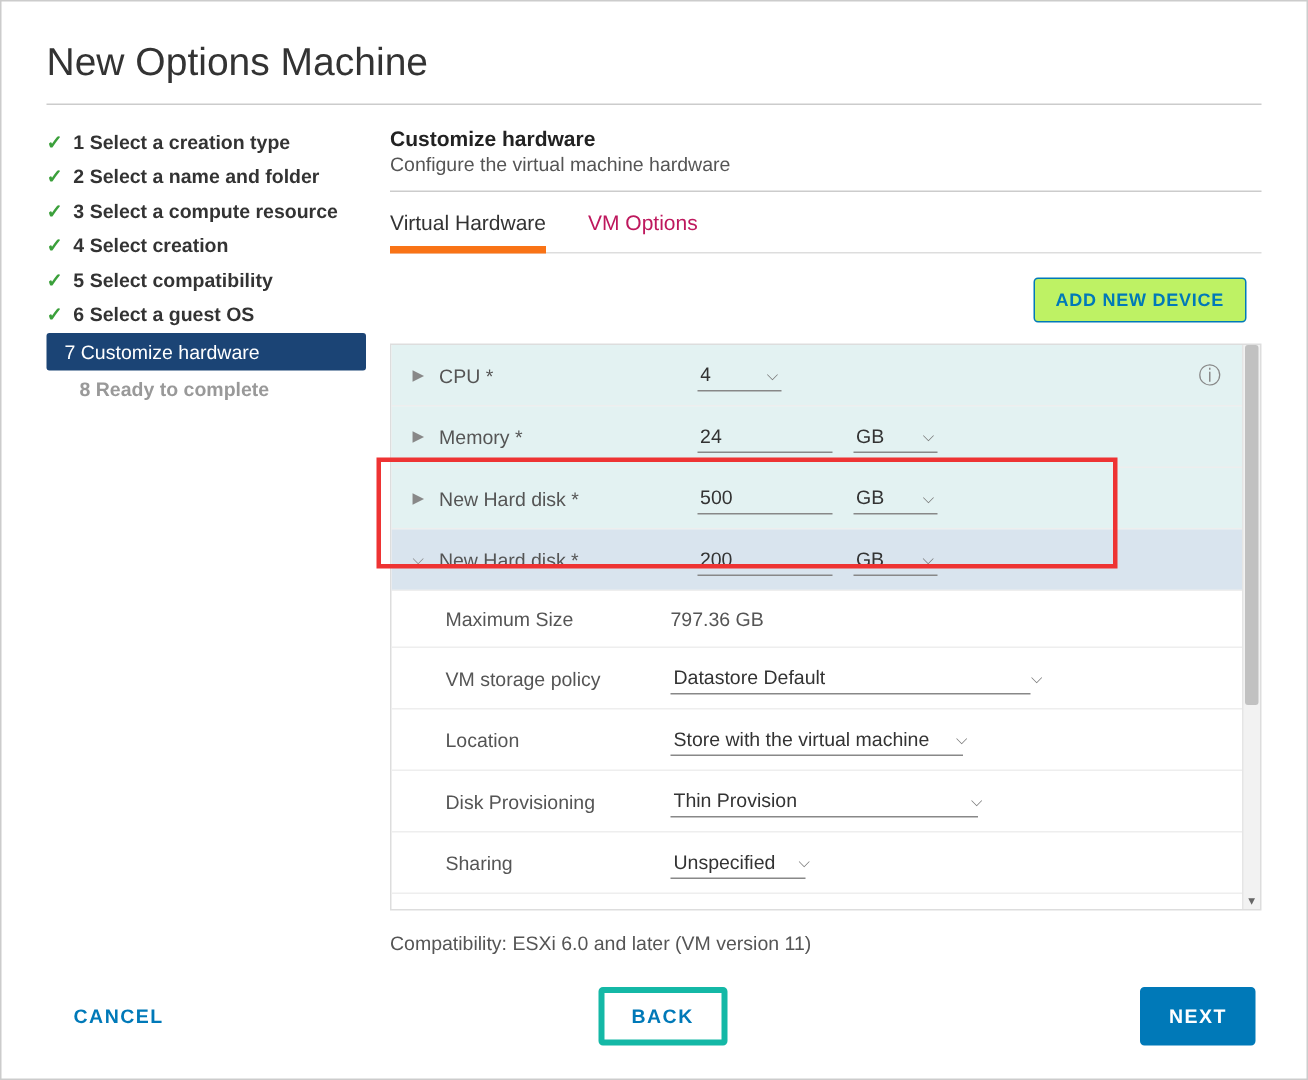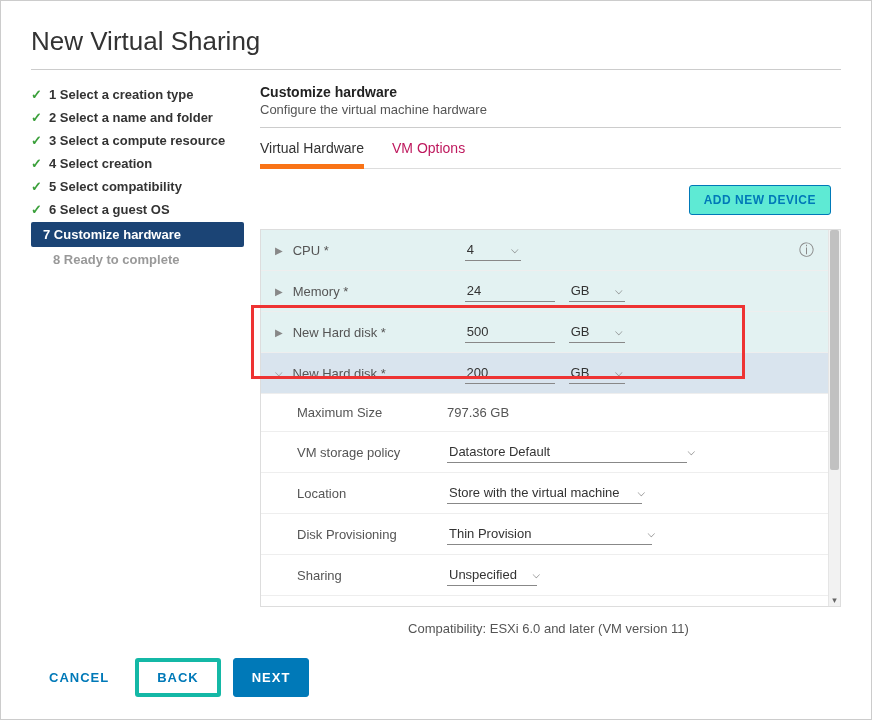--- a/index.html
+++ b/index.html
@@ -4,33 +4,33 @@
 <style>
 * { box-sizing: border-box; margin: 0; padding: 0; font-family: -apple-system, BlinkMacSystemFont, "Segoe UI", Helvetica, Arial, sans-serif; }
 body { background: #fff; width: 872px; height: 720px; position: relative; border: 1px solid #ccc; }
 .dialog { padding: 25px 30px 0 30px; height: 100%; display: flex; flex-direction: column; }
 .title { font-size: 26px; font-weight: 300; color: #333; margin-bottom: 12px; }
 .hr { border: none; border-top: 1px solid #ccc; margin-bottom: 14px; }
 .content { display: flex; gap: 16px; flex: 1; min-height: 0; }
 .sidebar { width: 213px; flex-shrink: 0; }
 .step { display: flex; align-items: center; gap: 7px; padding: 3px 6px 3px 0; font-size: 13px; color: #333; margin-bottom: 2px; }
 .step.completed { font-weight: 600; cursor: pointer; }
-.step.active { background: #1b4475; color: #fff; font-weight: 700; border-radius: 2px; padding: 5px 10px; }
+.step.active { background: #1b4475; color: #fff; font-weight: 400; border-radius: 2px; padding: 5px 10px; }
 .step.pending { color: #999; font-weight: 600; padding-left: 22px; text-align: right; }
 .check { color: #3ba03b; font-size: 13px; font-weight: bold; }
 .step.active .stepnum { padding-left: 2px; }
 .main { flex: 1; display: flex; flex-direction: column; min-width: 0; }
 .section-title { font-size: 14px; font-weight: 600; color: #222; margin-bottom: 2px; }
 .section-sub { font-size: 13px; color: #555; margin-bottom: 10px; }
 .hr2 { border:none; border-top:1px solid #ccc; margin-bottom: 6px; }
 .tabs { display: flex; gap: 28px; border-bottom: 1px solid #ddd; margin-bottom: 16px; }
 .tab { font-size: 14px; color: #be185d; padding: 6px 0 8px; cursor: pointer; }
 .tab.active { color: #333; border-bottom: 5px solid #f97316; margin-bottom: -1px; }
 .add-row { display: flex; justify-content: flex-end; margin-bottom: 14px; padding-right: 10px; }
-.btn-outline { border: 1px solid #0079b8; color: #0079b8; background: #5eead4; font-size: 12px; font-weight: 600; padding: 7px 14px; letter-spacing: 0.5px; cursor: pointer; border-radius: 3px; }
+.btn-outline { border: 1px solid #0079b8; color: #0079b8; background: #bef264; font-size: 12px; font-weight: 600; padding: 7px 14px; letter-spacing: 0.5px; cursor: pointer; border-radius: 3px; }
 .panel-wrap { position: relative; flex: 1; min-height: 0; }
 .panel { border: 1px solid #ddd; height: 378px; overflow: hidden; position: relative; }
 .scrollbody { position: absolute; top:0; left:0; right:12px; bottom:0; overflow: hidden; }
 .row { display: flex; align-items: center; padding: 9px 14px; border-bottom: 1px solid #eee; font-size: 13px; color: #555; min-height: 38px; }
 .row.tinted { background: #e3f2f2; }
 .row.shadehdr { background: #d9e4ee; }
 .row .chev { color: #888; font-size: 10px; margin-right: 10px; cursor: pointer; }
 .row .lbl { flex: 0 0 172px; color: #555; }
 .row .ctrls { display: flex; align-items: center; gap: 14px; flex: 1; }
 .uinput { border: none; border-bottom: 1px solid #888; background: transparent; font-size: 13px; color: #333; padding: 3px 6px 3px 2px; width: 90px; }
@@ -39,31 +39,31 @@
 .uinput.sm { width: 56px; }
 .selwrap { position: relative; display: inline-flex; align-items: center; }
 .selwrap .ddarrow { position: absolute; right: 2px; pointer-events: none; font-size: 10px; color: #777; }
 .row.sub { padding-left: 36px; }
 .row.sub .lbl { flex: 0 0 150px; font-style: normal; }
 .info-icon { color: #888; margin-left: auto; font-size: 15px; }
 .redbox { position: absolute; border: 3px solid #e33; pointer-events: none; left: -9px; top: 76px; width: 494px; height: 74px; z-index: 5; }
 .vscroll { position: absolute; top:0; right:0; bottom:0; width:12px; background: #f2f2f2; border-left:1px solid #e5e5e5; }
 .vscroll .thumb { position:absolute; top:0; left:1px; right:1px; height:240px; background:#c1c1c1; border-radius:2px; }
 .vscroll .darrow { position:absolute; bottom:0; left:0; right:0; height:12px; text-align:center; font-size:9px; color:#666; line-height:12px; }
-.compat { text-align: center; font-size: 13px; color: #555; margin-top: 10px; padding-right: 4px; }
-.footer { display: flex; justify-content: flex-start; gap: 12px; padding: 22px 4px 22px; margin-top: auto; }
+.compat { text-align: left; font-size: 13px; color: #555; margin-top: 10px; padding-right: 4px; }
+.footer { display: flex; justify-content: space-between; gap: 12px; padding: 22px 4px 22px; margin-top: auto; }
 .btn-flat { border: none; background: none; color: #0079b8; font-size: 13px; font-weight: 600; letter-spacing: 1px; padding: 8px 14px; cursor: pointer; }
 .btn-box { border: 4px solid #14b8a6; background: #fff; color: #0079b8; font-size: 13px; font-weight: 600; letter-spacing: 1px; padding: 8px 18px; border-radius: 3px; cursor: pointer; }
 .btn-primary { border: 1px solid #0079b8; background: #0079b8; color: #fff; font-size: 13px; font-weight: 600; letter-spacing: 1px; padding: 8px 18px; border-radius: 3px; cursor: pointer; }
 </style>
 </head>
 <body>
 
 <div class="dialog">
-  <div class="title">New Virtual Sharing</div>
+  <div class="title">New Options Machine</div>
   <hr class="hr">
   <div class="content">
 
     <div class="sidebar">
       <div class="step completed">
         <span class="check">✓</span>
         <span><span>1</span> <span>Select a creation type</span></span>
       </div>
       <div class="step completed">
         <span class="check">✓</span>

